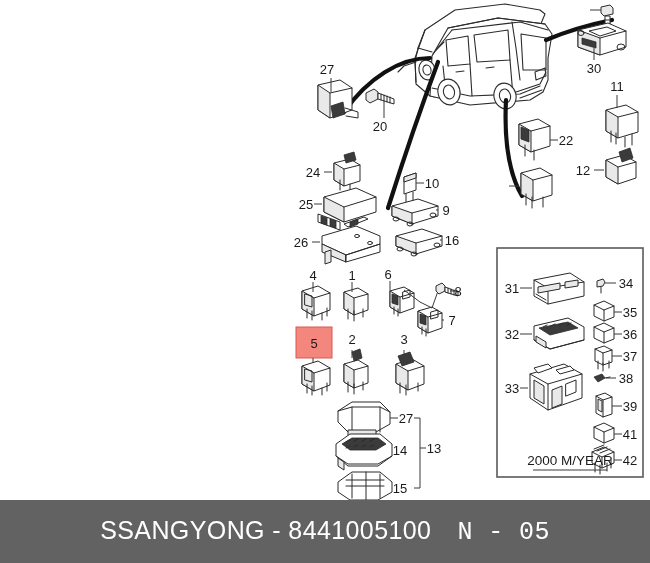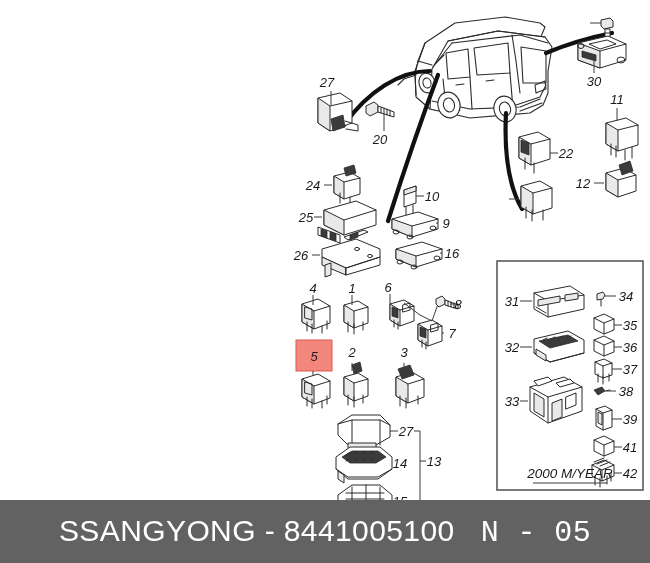--- a/index.html
+++ b/index.html
@@ -10,25 +10,24 @@
   body {
     width: 650px;
     height: 563px;
     position: relative;
     overflow: hidden;
     font-family: "Liberation Sans", sans-serif;
     -webkit-font-smoothing: antialiased;
   }
   #diagram-root {
     position: absolute;
-    left: 0; top: 13px;
+    left: 0; top: 0;
     width: 650px;
     height: 500px;
     background: #fff;
-    font-style: italic;
   }
   #diagram-svg {
     position: absolute;
     left: 0; top: 0;
     width: 650px;
     height: 500px;
     display: block;
   }
   .footer-bar {
     position: absolute;
@@ -38,21 +37,21 @@
     height: 63px;
     background: #626262;
     display: flex;
     align-items: center;
     justify-content: center;
   }
   .footer-inner {
     display: flex;
     align-items: baseline;
     color: #ffffff;
-    font-size: 30px;
+    font-size: 25px;
     letter-spacing: 0.4px;
     font-family: "Liberation Sans", sans-serif;
   }
   .footer-part {
     white-space: pre;
   }
   .footer-page {
     white-space: pre;
     margin-left: 26px;
     font-family: Liberation Mono, monospace;

